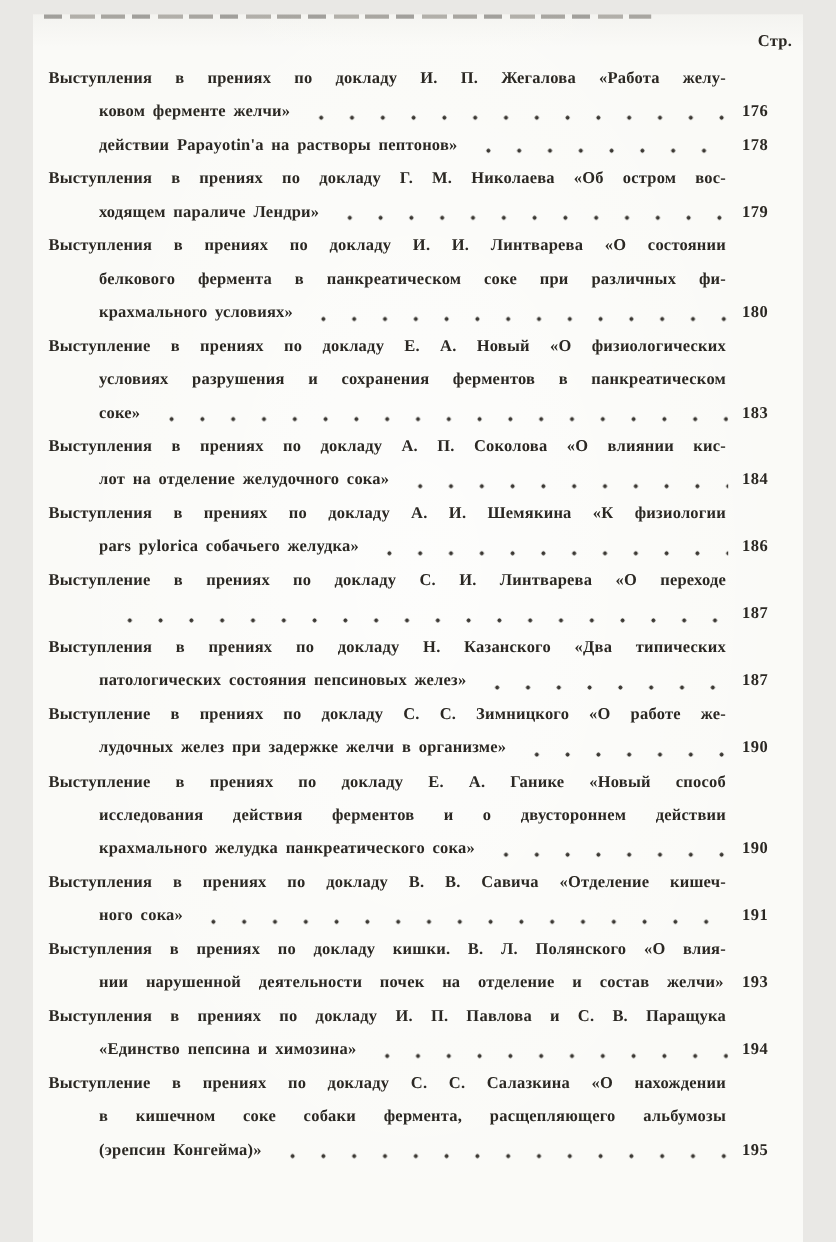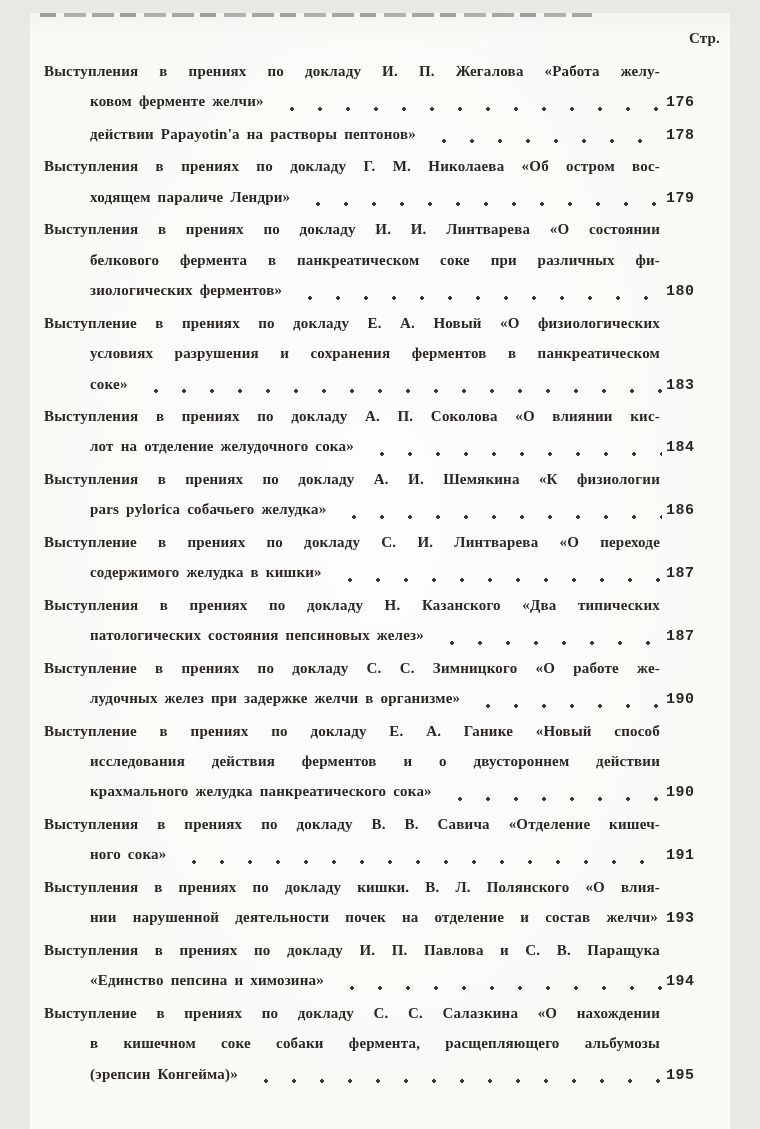--- a/index.html
+++ b/index.html
@@ -58,23 +58,22 @@
     align-self: stretch;
     margin: 0 4px 0 8px;
     background-image: radial-gradient(circle, #3b3833 1.6px, rgba(0,0,0,0) 2.1px);
     background-size: 28px 8px;
     background-repeat: repeat-x;
     background-position: left 6px bottom 6px;
   }
   .pagenum {
     flex: none;
     width: 41px;
-    text-align: left;
+    text-align: center;
     letter-spacing: 0.5px;
-    font-family: Liberation Mono, monospace;
   }
   .no-dots-row .leader { background: none; margin: 0; flex: 0 0 8px; }
   .no-dots-row .txt {
     flex: 1 1 auto;
     white-space: normal;
     text-align: justify;
     text-align-last: justify;
   }
 </style>
 </head>
@@ -104,21 +103,21 @@
         <div class="line indent lastline">
       <span class="txt">ходящем параличе Лендри»</span>
       <span class="leader"></span>
       <span class="pagenum">179</span>
     </div>
   </div>
       <div class="entry">
     <div class="line fill">Выступления в прениях по докладу И. И. Линтварева «О состоянии</div>
         <div class="line fill indent">белкового фермента в панкреатическом соке при различных фи-</div>
         <div class="line indent lastline">
-      <span class="txt">зиологических ферментов»</span>
+      <span class="txt">крахмального условиях»</span>
       <span class="leader"></span>
       <span class="pagenum">180</span>
     </div>
   </div>
       <div class="entry">
     <div class="line fill">Выступление в прениях по докладу Е. А. Новый «О физиологических</div>
         <div class="line fill indent">условиях разрушения и сохранения ферментов в панкреатическом</div>
         <div class="line indent lastline">
       <span class="txt">соке»</span>
       <span class="leader"></span>
@@ -137,21 +136,20 @@
     <div class="line fill">Выступления в прениях по докладу А. И. Шемякина «К физиологии</div>
         <div class="line indent lastline">
       <span class="txt">pars pylorica собачьего желудка»</span>
       <span class="leader"></span>
       <span class="pagenum">186</span>
     </div>
   </div>
       <div class="entry">
     <div class="line fill">Выступление в прениях по докладу С. И. Линтварева «О переходе</div>
         <div class="line indent lastline">
-      <span class="txt">содержимого желудка в кишки»</span>
       <span class="leader"></span>
       <span class="pagenum">187</span>
     </div>
   </div>
       <div class="entry">
     <div class="line fill">Выступления в прениях по докладу Н. Казанского «Два типических</div>
         <div class="line indent lastline">
       <span class="txt">патологических состояния пепсиновых желез»</span>
       <span class="leader"></span>
       <span class="pagenum">187</span>

